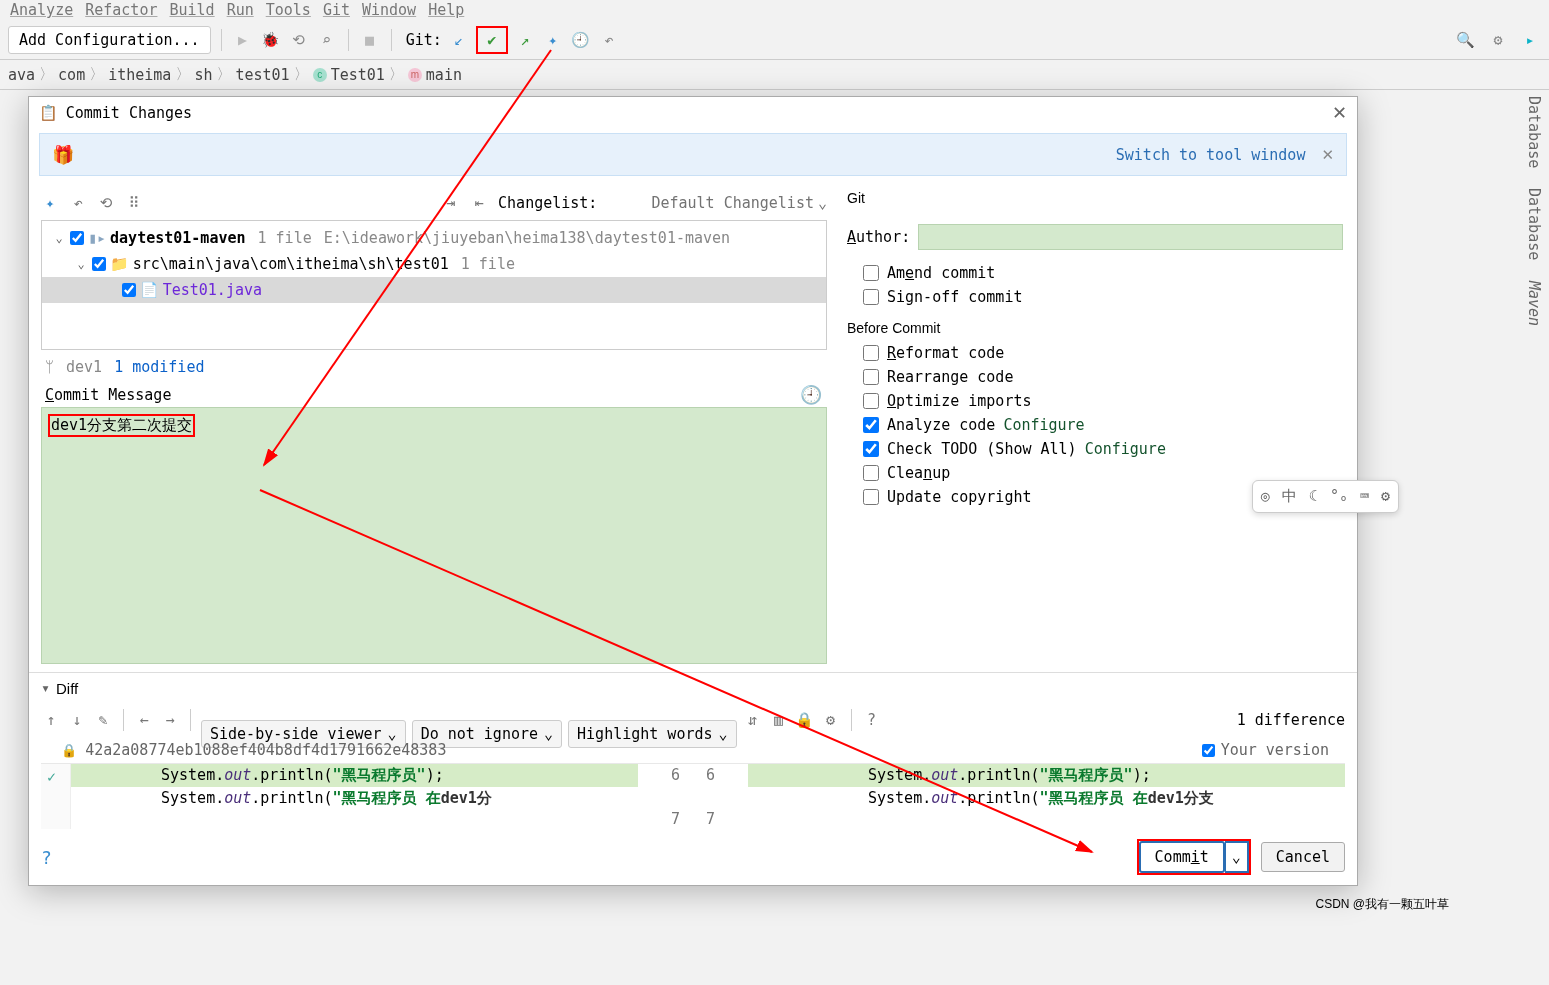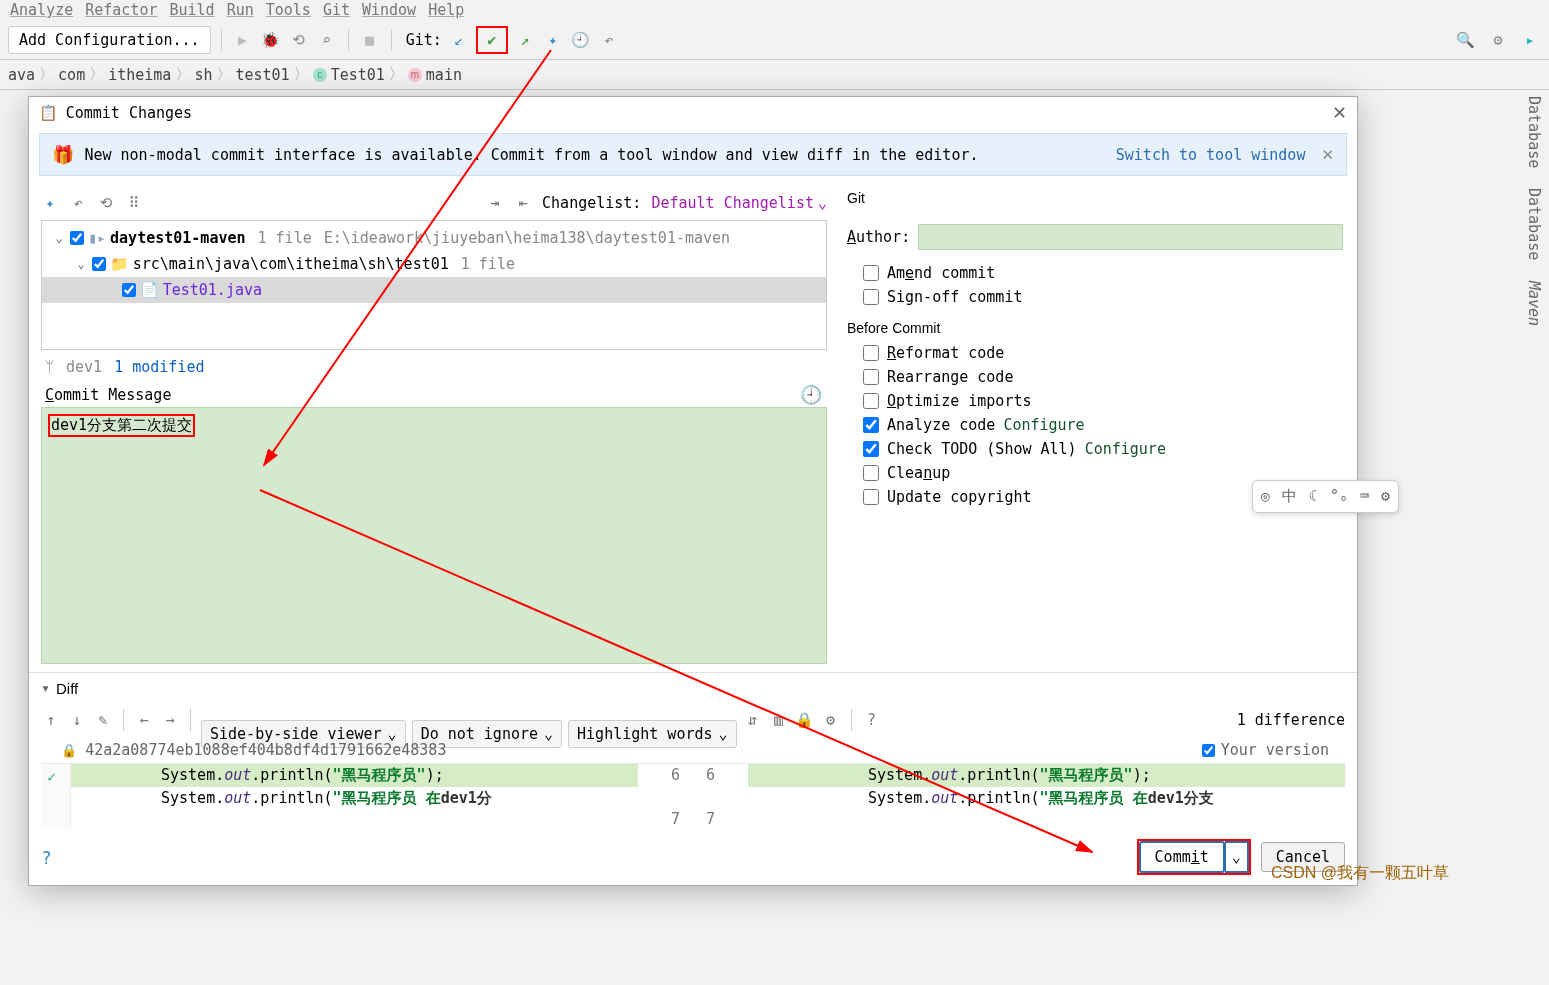--- a/index.html
+++ b/index.html
@@ -28,21 +28,21 @@
 .notif .gift-icon { color:#3a8ed0; font-size:18px; }
 .notif .notif-link { color: #2a6db3; cursor: pointer; }
 .notif .notif-close { color:#888; cursor:pointer; margin-left:6px; font-family:sans-serif;}
 .body-row { flex: 1; display: flex; overflow: hidden;}
 .left-col { width: 810px; display: flex; flex-direction: column; padding: 0 12px 8px 12px; }
 .right-col { flex: 1; padding: 0 14px 8px 8px; }
 .change-toolbar { display: flex; align-items: center; gap: 10px; height: 34px; }
 .change-toolbar .ct-icon { color:#777; cursor:pointer; width:18px; text-align:center;}
 .change-toolbar .right-group { margin-left:auto; display:flex; gap:10px; align-items:center;}
 .changelist-label { font-family:monospace; }
-.changelist-sel { color:#a21caf; font-family:monospace; display:flex; align-items:center; gap:4px; cursor:pointer;}
+.changelist-sel { color:#737373; font-family:monospace; display:flex; align-items:center; gap:4px; cursor:pointer;margin-left:44px;}
 .file-tree { border: 1px solid #ccc; background:#fff; height: 130px; overflow:auto; font-family:monospace; padding-top:4px;}
 .tree-row { display:flex; align-items:center; height:26px; gap:4px; white-space:nowrap;}
 .tree-row.sel { background:#d9d9d9;}
 .tree-row .arrow { width:14px; text-align:center; cursor:pointer; color:#555; font-size:12px;}
 .tree-row input[type=checkbox] { width:14px; height:14px;}
 .tree-row .folder-icon { color:#8aa6c1; }
 .tree-row .name-blue { color:#6d28d9; }
 .tree-row .meta { color:#888; margin-left:8px;}
 .tree-indent-1 { padding-left:10px;}
 .tree-indent-2 { padding-left:32px;}
@@ -89,21 +89,21 @@
 .gutter-left { position:absolute; left:0; top:0; width:30px; height:100%; background:#fafafa; border-right:1px solid #eee; color:#4a9;}
 .gutter-left span { display:block; padding:4px 6px;}
 .btn-row { display:flex; align-items:center; gap:10px; padding:6px 12px 10px 12px;}
 .btn-row .help {color:#3a8ed0;font-size:18px;cursor:pointer;}
 .btn-row .spacer {flex:1;}
 .btn { border:1px solid #aaa; background:#f2f2f2; padding:5px 14px; font-family:monospace; cursor:pointer; border-radius:3px;}
 .btn-commit-wrap { border:2px solid red; display:flex;}
 .btn-primary { border:2px solid #2a6db3; background:#fff;}
 .btn-primary u {text-decoration:underline;}
 .btn-drop {border:2px solid #2a6db3; border-left:1px solid #2a6db3; background:#fff; padding:5px 6px; cursor:pointer;}
-.watermark { position:absolute; right:100px; bottom:101px; color:#a16207; font-family:sans-serif; font-size:16px; pointer-events:none;}
+.watermark { position:absolute; right:100px; bottom:72px; color:#000000; font-family:sans-serif; font-size:12px; pointer-events:none;}
 .floating-ime { position:absolute; right:150px; top:480px; background:#fff; border:1px solid #ccc; border-radius:6px; padding:6px 8px; display:flex; gap:12px; font-family:sans-serif; box-shadow:0 2px 6px rgba(0,0,0,0.15);}
 .floating-ime span {color:#666;cursor:pointer;}
 svg.arrow-annot { position:absolute; pointer-events:none; }
 </style>
 </head>
 <body>
 
 <div class="menubar">
   <span>Analyze</span>
   <span>Refactor</span>
@@ -167,21 +167,20 @@
 </div>
 
 <div class="dialog">
   <div class="dialog-title">
     <span style="color:#c44;">📋</span>
     <span>Commit Changes</span>
     <span class="close">✕</span>
   </div>
   <div class="notif">
     <span class="gift-icon">🎁</span>
-    <span>New non-modal commit interface is available. Commit from a tool window and view diff in the editor.</span>
     <span style="flex:1"></span>
     <span class="notif-link">Switch to tool window</span>
     <span class="notif-close">✕</span>
   </div>
 
   <div class="body-row">
     <div class="left-col">
       <div class="change-toolbar">
         <span class="ct-icon" style="color:#3a8ed0;">✦</span>
         <span class="ct-icon">↶</span>

